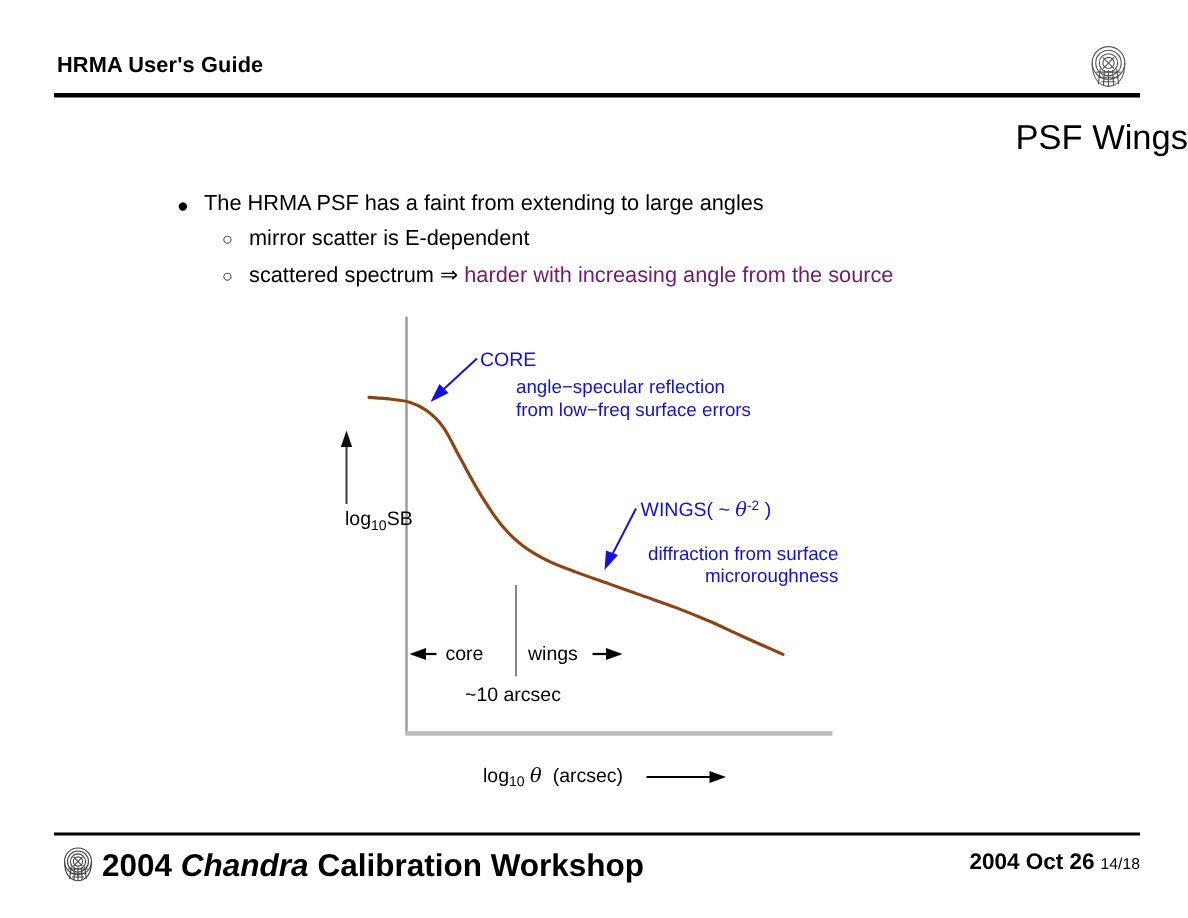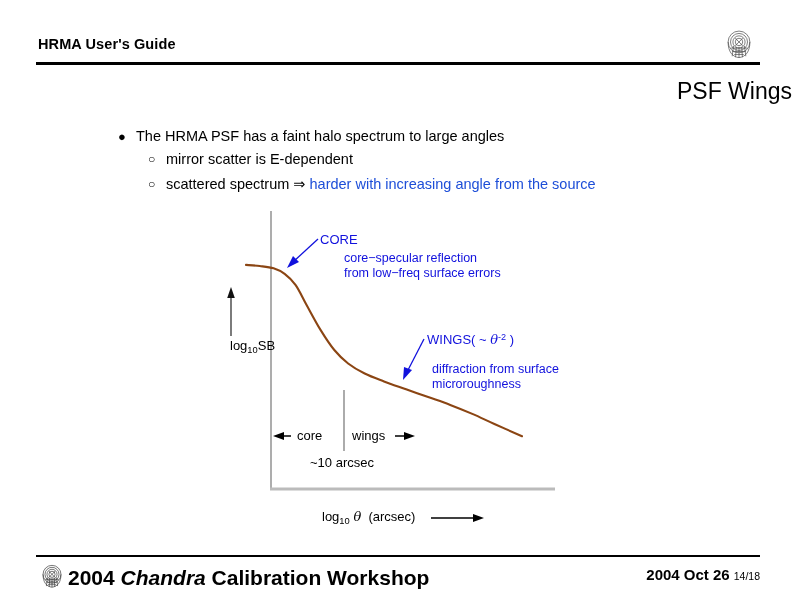--- a/index.html
+++ b/index.html
@@ -77,41 +77,41 @@
     line-height: 25px;
     padding-left: 48px;
     white-space: nowrap;
   }
   .bullet-l2 .marker {
     position: absolute;
     left: 30px; top: 0;
     font-size: 12px;
     line-height: 25px;
   }
-  .blue { color: #1d4ed8; }
+  .blue { color: #701a75; }
 
   
   #diagram {
     position: absolute;
     left: 0; top: 0;
     width: 700px; height: 612px;
   }
   #diagram-svg { position: absolute; left: 0; top: 0; }
 
   .dlabel {
     position: absolute;
     font-family: "Liberation Sans", sans-serif;
     white-space: nowrap;
   }
   .dlabel.blue { color: #1111dd; }
 
   #label-core        { left: 320px; top: 232px; font-size: 13px; }
   #label-core-desc   { left: 344px; top: 251px; font-size: 12.5px; line-height: 15px; }
   #label-wings       { left: 427px; top: 332px; font-size: 13px; }
-  #label-wings-desc  { left: 432px; top: 362px; font-size: 12.5px; line-height: 15px; }
+  #label-wings-desc  { left: 432px; top: 362px; font-size: 12.5px; line-height: 15px; text-align: right; }
 
   #label-ylabel { left: 206px; top: 338px; font-size: 13px; padding-left: 24px; }
   #label-xlabel { left: 322px; top: 509px; font-size: 13px; }
 
   #label-core-seg  { left: 297px; top: 428px; font-size: 13px; }
   #label-wings-seg { left: 352px; top: 428px; font-size: 13px; }
   #label-arcsec    { left: 310px; top: 455px; font-size: 13px; }
 
   .sub { font-size: 0.72em; vertical-align: -0.33em; }
   .sup { font-size: 0.70em; vertical-align: 0.45em; }
@@ -169,21 +169,21 @@
       <path d="M34 56 L30 86 M42 58 L40 89 M50 58 L50 90 M58 58 L60 89 M66 56 L70 86"></path>
     </g>
   </svg>
 </div>
 
 <div id="page-title">PSF Wings</div>
 
 <div id="bullet-list">
   <div class="bullet-l1">
     <span class="marker">●</span>
-    <span>The HRMA PSF has a faint halo spectrum to large angles</span>
+    <span>The HRMA PSF has a faint from extending to large angles</span>
   </div>
   <div class="bullet-l2">
     <span class="marker">○</span>
     <span>mirror scatter is E-dependent</span>
   </div>
   <div class="bullet-l2">
     <span class="marker">○</span>
     <span>scattered spectrum ⇒ </span><span class="blue">harder with increasing angle from the source</span>
   </div>
 </div>
@@ -225,21 +225,21 @@
     </g>
 
     <g>
       <line x1="431" y1="518" x2="477" y2="518" stroke="#000000" stroke-width="1.4"></line>
       <polygon points="484,518 473,514 473,522" fill="#000000"></polygon>
     </g>
   </svg>
 
   <div class="dlabel blue" id="label-core">CORE</div>
   <div class="dlabel blue" id="label-core-desc">
-    <div>core−specular reflection</div>
+    <div>angle−specular reflection</div>
     <div>from low−freq surface errors</div>
   </div>
 
   <div class="dlabel blue" id="label-wings">
     <span>WINGS</span><span>( ~ </span><span class="greek">θ</span><span class="sup">-2</span><span> )</span>
   </div>
   <div class="dlabel blue" id="label-wings-desc">
     <div>diffraction from surface</div>
     <div>microroughness</div>
   </div>

